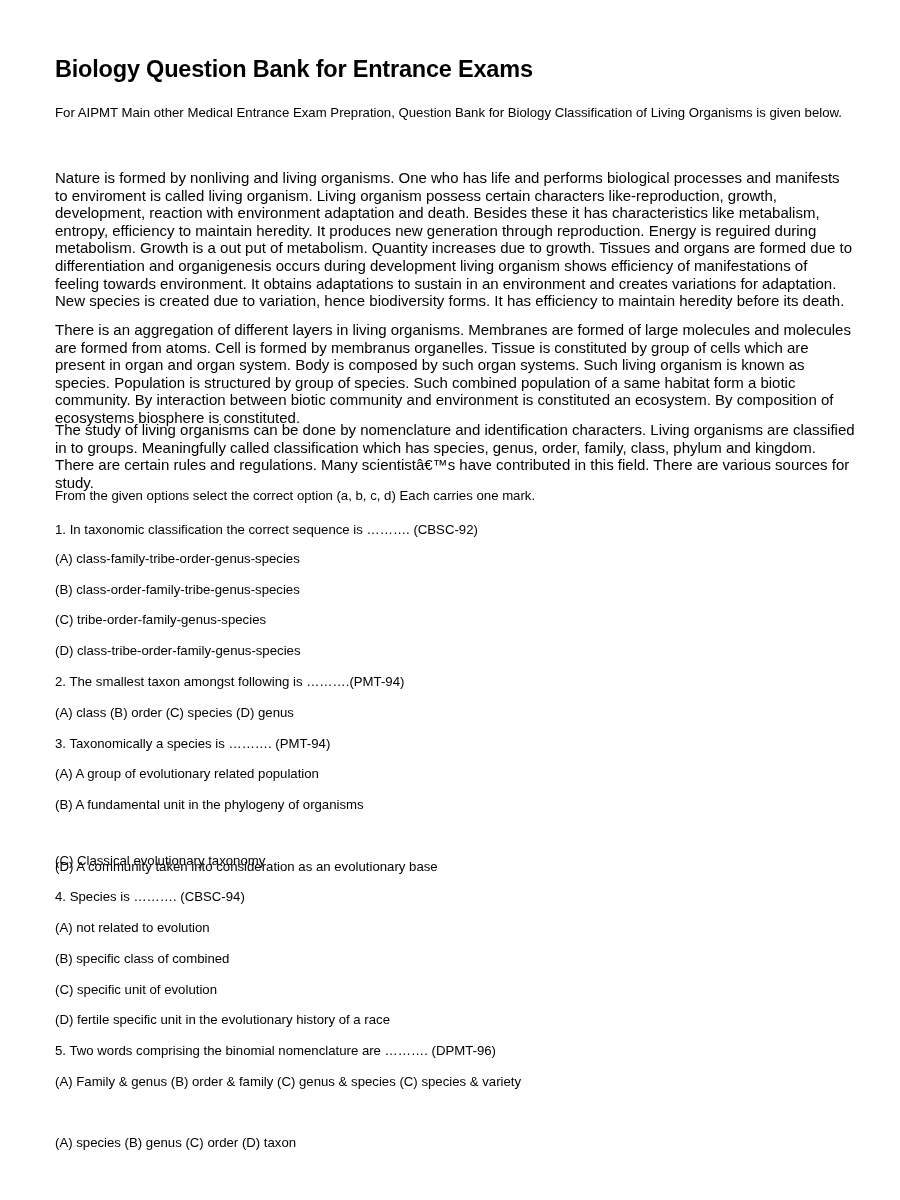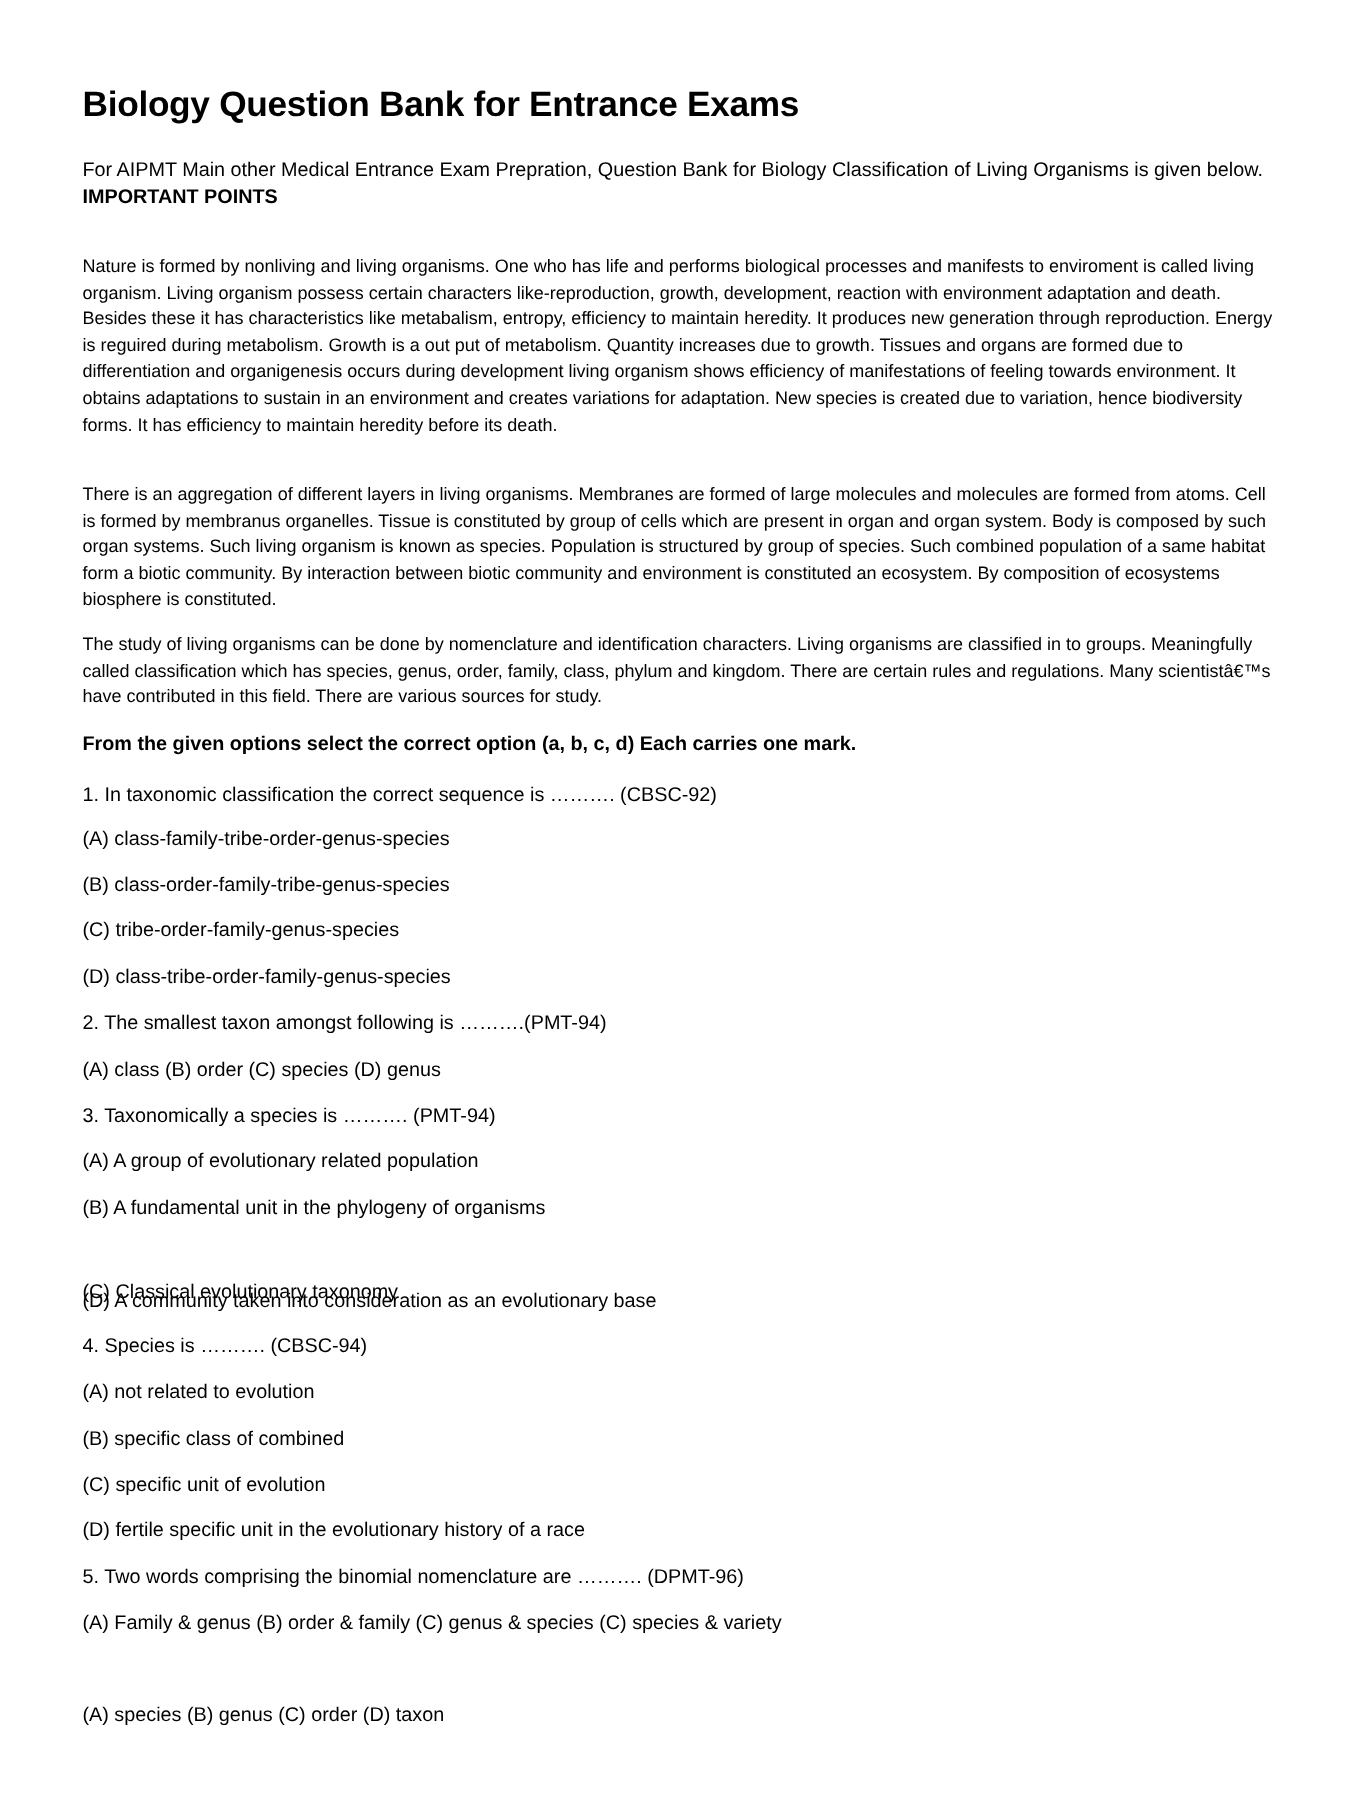--- a/index.html
+++ b/index.html
@@ -14,37 +14,36 @@
       font-size: 23.5px; font-weight: bold; margin: 0;
       letter-spacing: -0.2px;
     }
     .intro {
       position: absolute; left: 55px; top: 104px; width: 800px;
       font-size: 13.2px; line-height: 17.6px; margin: 0;
     }
     .heading-bold { font-weight: bold; display: block; }
     .para {
       position: absolute; left: 55px; width: 800px;
-      font-size: 12px; line-height: 17.6px; margin: 0;
+      font-size: 15px; line-height: 17.6px; margin: 0;
     }
-    .instr { font-weight: bold; }
+    .instr { font-weight: normal; }
     .line {
       position: absolute; left: 55px;
       font-size: 13.2px; line-height: 17px; margin: 0; white-space: nowrap;
     }
   </style>
 </head>
 <body>
 
 <div class="page">
   <h1 class="title">Biology Question Bank for Entrance Exams</h1>
 
   <p class="intro">
     <span>For AIPMT Main other Medical Entrance Exam Prepration, Question Bank for Biology Classification of Living Organisms is given below.</span>
-    <span class="heading-bold">IMPORTANT POINTS</span>
   </p>
 
   <p class="para" style="top:169px;">Nature is formed by nonliving and living organisms. One who has life and performs biological processes and manifests to enviroment is called living organism. Living organism possess certain characters like-reproduction, growth, development, reaction with environment adaptation and death. Besides these it has characteristics like metabalism, entropy, efficiency to maintain heredity. It produces new generation through reproduction. Energy is reguired during metabolism. Growth is a out put of metabolism. Quantity increases due to growth. Tissues and organs are formed due to differentiation and organigenesis occurs during development living organism shows efficiency of manifestations of feeling towards environment. It obtains adaptations to sustain in an environment and creates variations for adaptation. New species is created due to variation, hence biodiversity forms. It has efficiency to maintain heredity before its death.</p>
   <p class="para" style="top:321px;">There is an aggregation of different layers in living organisms. Membranes are formed of large molecules and molecules are formed from atoms. Cell is formed by membranus organelles. Tissue is constituted by group of cells which are present in organ and organ system. Body is composed by such organ systems. Such living organism is known as species. Population is structured by group of species. Such combined population of a same habitat form a biotic community. By interaction between biotic community and environment is constituted an ecosystem. By composition of ecosystems biosphere is constituted.</p>
   <p class="para" style="top:421px;">The study of living organisms can be done by nomenclature and identification characters. Living organisms are classified in to groups. Meaningfully called classification which has species, genus, order, family, class, phylum and kingdom. There are certain rules and regulations. Many scientistâ€™s have contributed in this field. There are various sources for study.</p>
 
   <p class="line instr" style="top:487px;">From the given options select the correct option (a, b, c, d) Each carries one mark.</p>
 
   <p class="line" style="top:506px;margin-top:15px;">1. In taxonomic classification the correct sequence is ………. (CBSC-92)</p>
   <p class="line" style="top:550px;">(A) class-family-tribe-order-genus-species</p>

